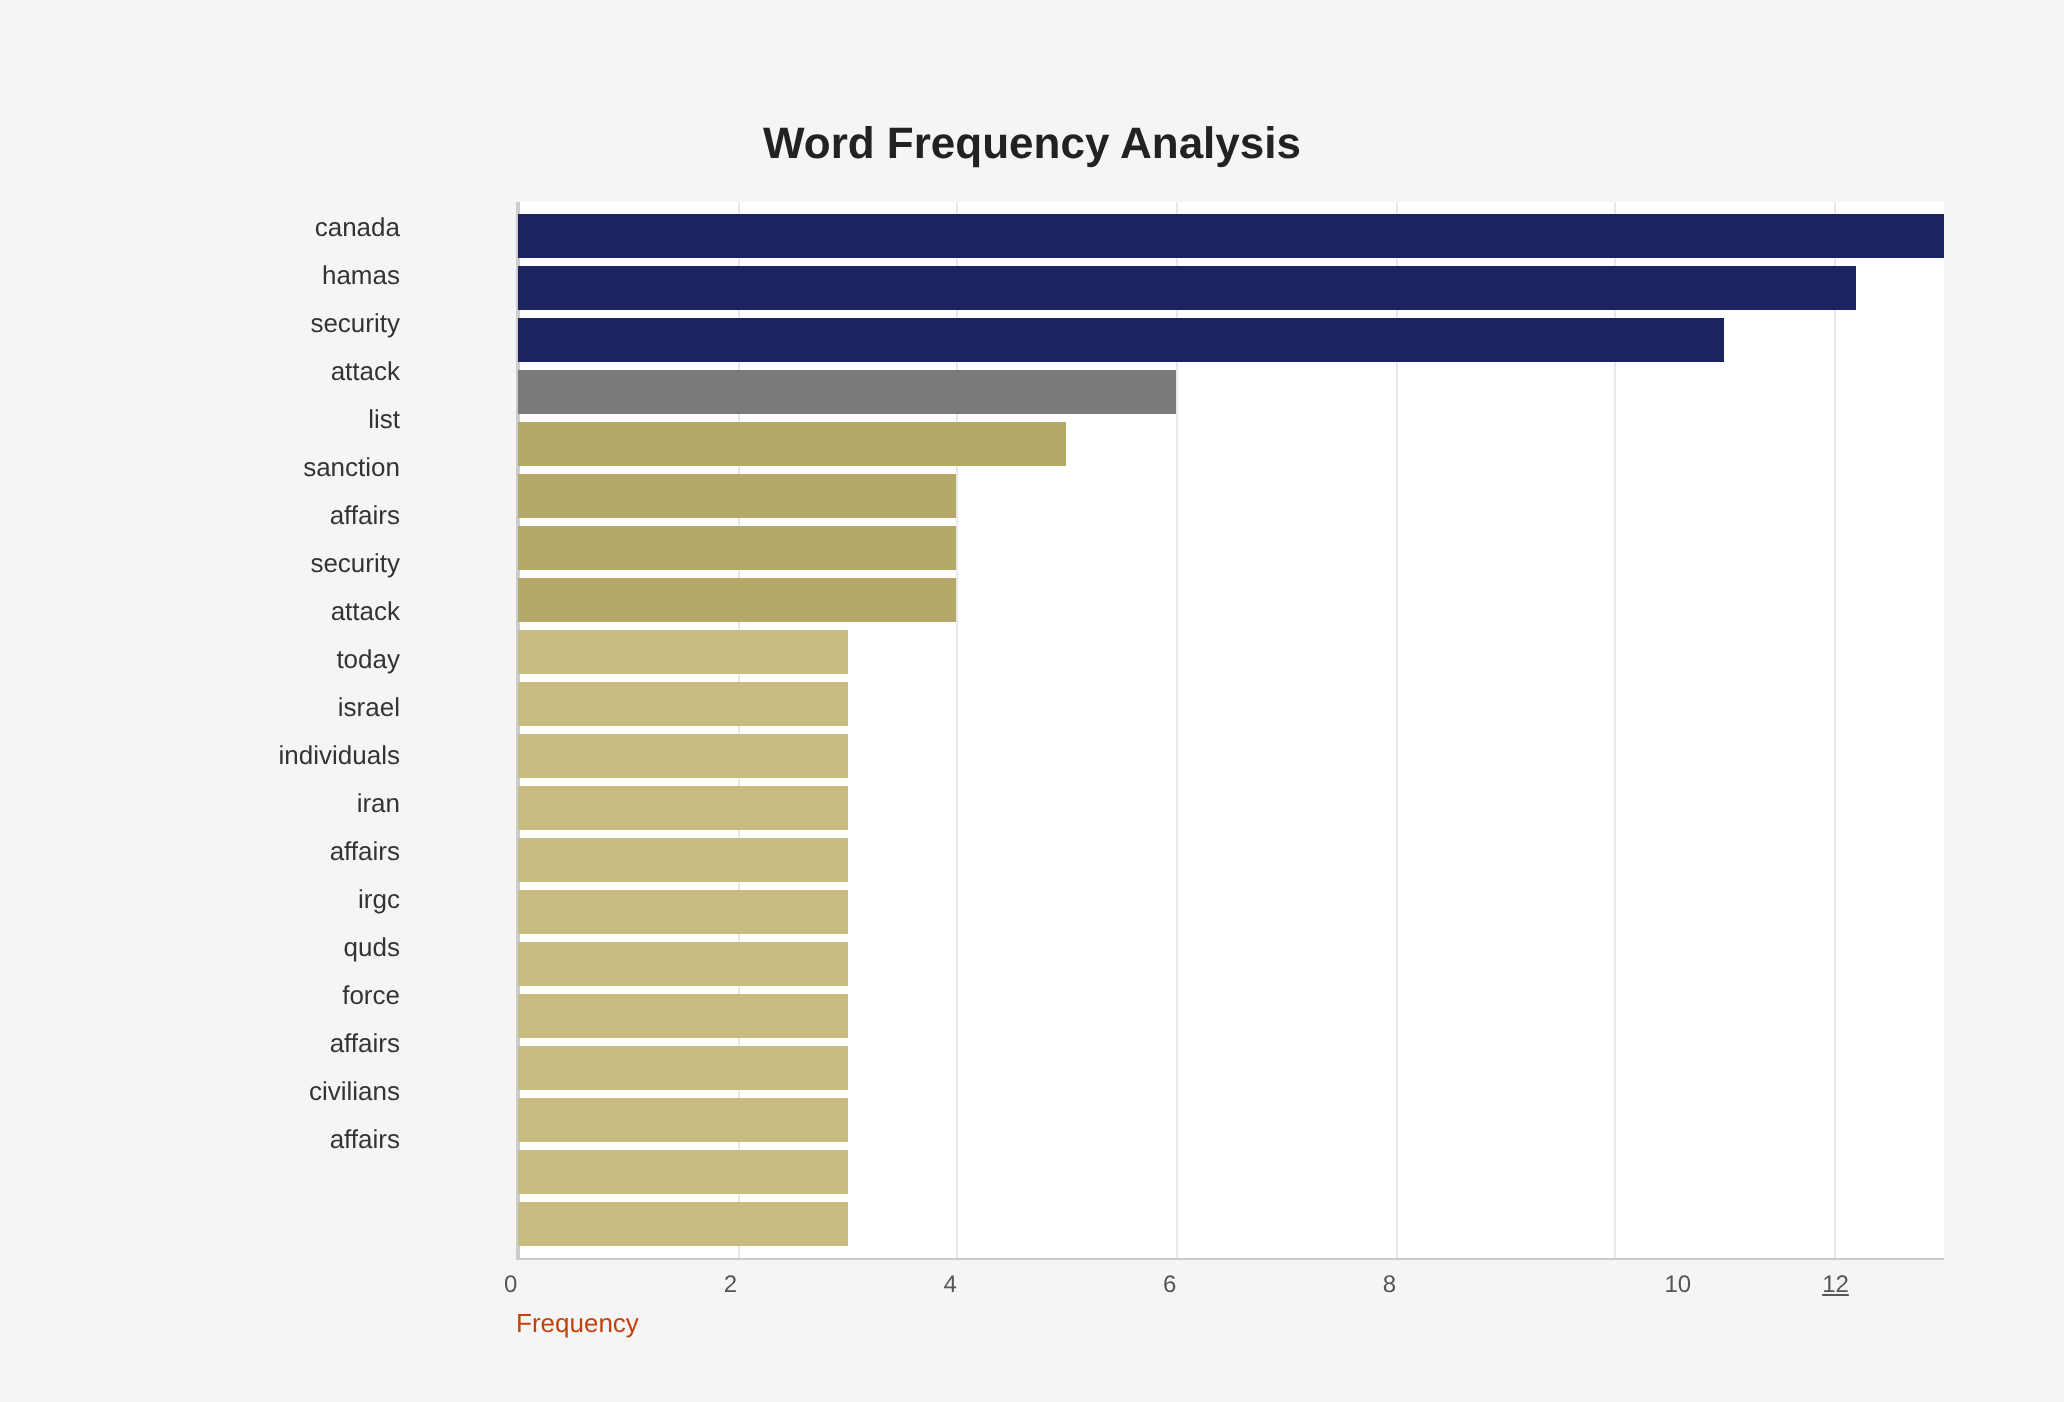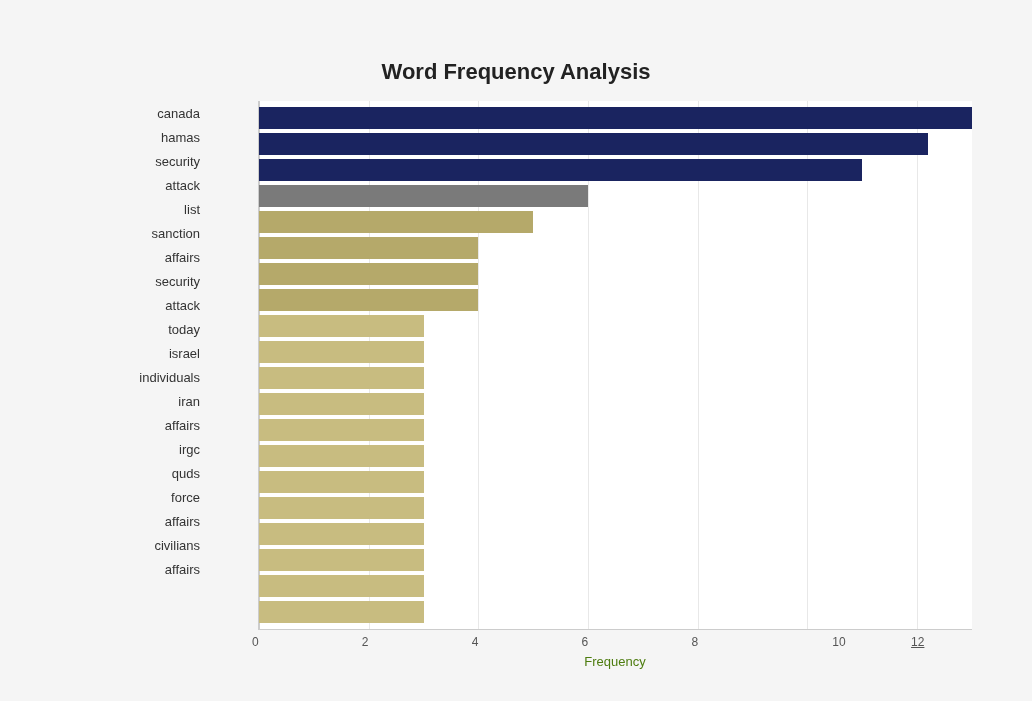--- a/index.html
+++ b/index.html
@@ -89,23 +89,23 @@
     }
     .bar-fill {
       height: 22px;
       display: block;
     }
     .x-tick {
       font-size: 12px;
       color: #555;
     }
     .x-label-row {
-      text-align: center;
+      text-align: left;
       font-size: 13px;
-      color: #4d7c0f;
+      color: #c2410c;
       margin-top: 4px;
     }
   </style>
 </head>
 <body>
 
 <div class="chart-container">
   <div class="chart-title">Word Frequency Analysis</div>
 
   <div class="chart-inner">

